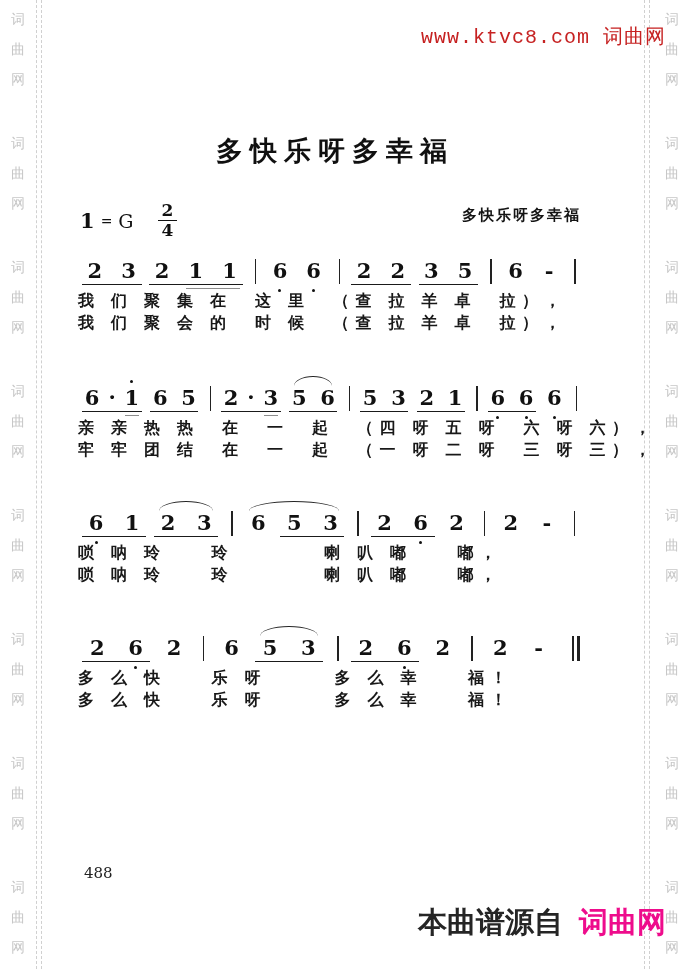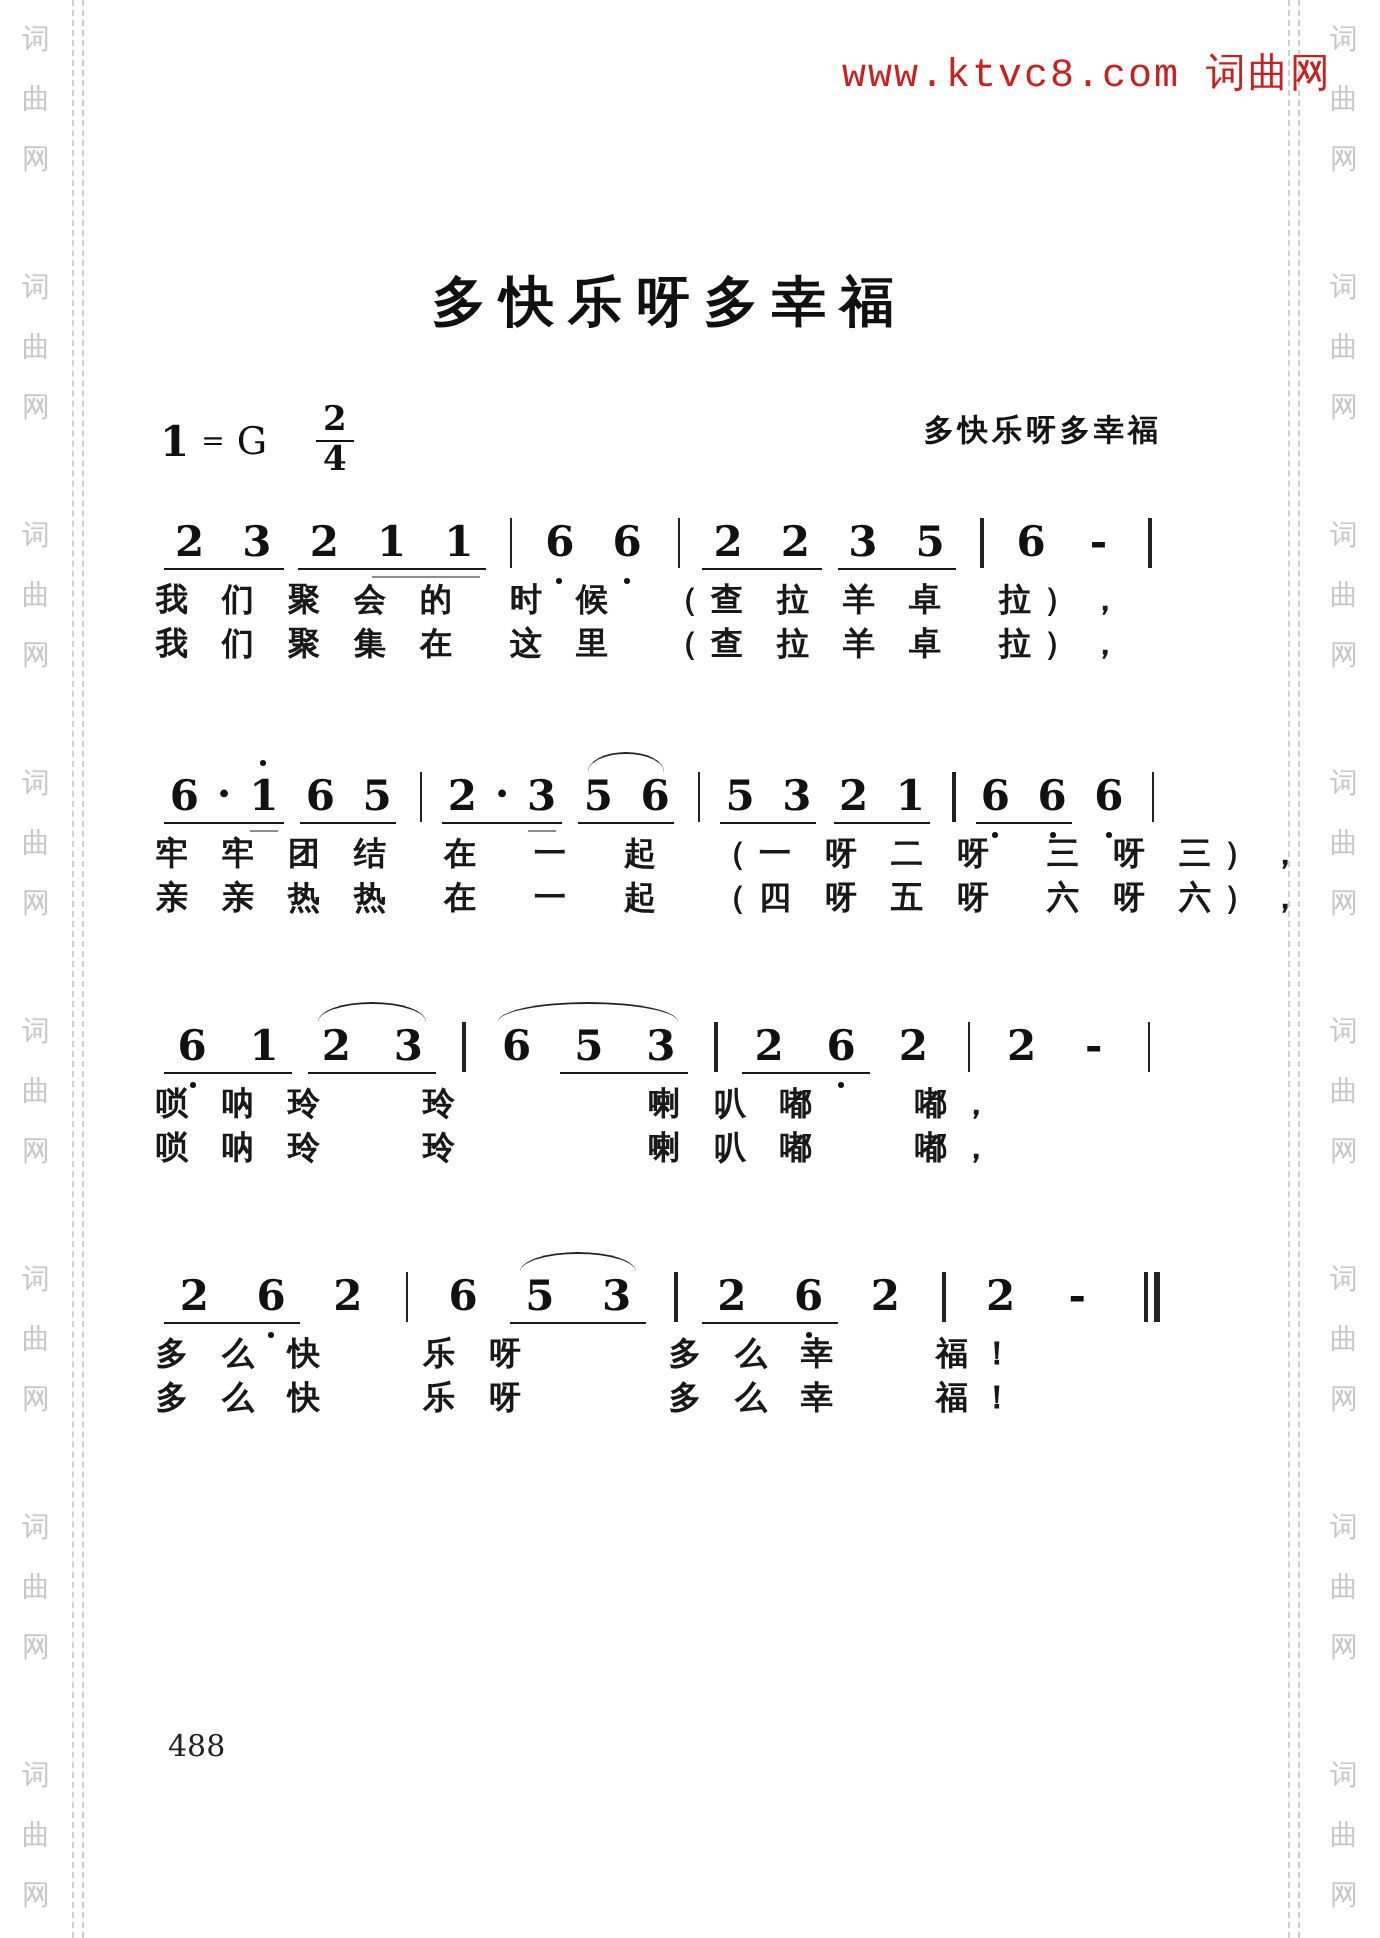--- a/index.html
+++ b/index.html
@@ -224,22 +224,22 @@
           <span class="barline" style="width: 16.8333px;"></span>
           <span class="note" style="width: 33.6667px;"><span>6</span></span>
           <span class="note" style="width: 33.6667px;"><span>-</span></span>
           <span class="barline" style="width: 16.8333px;"></span>
           <div class="beam" style="left: 4px; width: 60px; top: 25px;"></div>
           <div class="beam" style="left: 71px; width: 94px; top: 25px;"></div>
           <div class="beam" style="left: 273px; width: 60px; top: 25px;"></div>
           <div class="beam" style="left: 341px; width: 59px; top: 25px;"></div>
           <div class="beam beam2" style="left: 108px; width: 54px; top: 29px;"></div>
         </div>
+        <div class="lyric-row">我 们 聚 集 在　这 里　（查 拉 羊 卓　拉），</div>
         <div class="lyric-row">我 们 聚 会 的　时 候　（查 拉 羊 卓　拉），</div>
-        <div class="lyric-row">我 们 聚 集 在　这 里　（查 拉 羊 卓　拉），</div>
       </div>
       <div class="music-line" style="top: 386px;">
         <div class="notes-row">
           <span class="note" style="width: 28.3708px;"><span>6</span></span>
           <span class="augdot" style="width: 11.3483px;">·</span>
           <span class="note" style="width: 28.3708px;"><span>1</span><i class="odot high"></i></span>
           <span class="note" style="width: 28.3708px;"><span>6</span></span>
           <span class="note" style="width: 28.3708px;"><span>5</span></span>
           <span class="barline" style="width: 14.1854px;"></span>
           <span class="note" style="width: 28.3708px;"><span>2</span></span>
@@ -261,22 +261,22 @@
           <div class="beam" style="left: 72px; width: 48px; top: 25px;"></div>
           <div class="beam" style="left: 143px; width: 60px; top: 25px;"></div>
           <div class="beam" style="left: 211px; width: 48px; top: 25px;"></div>
           <div class="beam" style="left: 282px; width: 48px; top: 25px;"></div>
           <div class="beam" style="left: 339px; width: 48px; top: 25px;"></div>
           <div class="beam" style="left: 410px; width: 48px; top: 25px;"></div>
           <div class="beam beam2" style="left: 47px; width: 14px; top: 29px;"></div>
           <div class="beam beam2" style="left: 186px; width: 14px; top: 29px;"></div>
           <div class="slur" style="left: 216px; width: 38px; top: -10px;"></div>
         </div>
+        <div class="lyric-row">亲 亲 热 热　在　一　起　（四 呀 五 呀　六 呀 六），</div>
         <div class="lyric-row">牢 牢 团 结　在　一　起　（一 呀 二 呀　三 呀 三），</div>
-        <div class="lyric-row">亲 亲 热 热　在　一　起　（四 呀 五 呀　六 呀 六），</div>
       </div>
       <div class="music-line" style="top: 511px;">
         <div class="notes-row">
           <span class="note" style="width: 36.0714px;"><span>6</span><i class="odot low"></i></span>
           <span class="note" style="width: 36.0714px;"><span>1</span></span>
           <span class="note" style="width: 36.0714px;"><span>2</span></span>
           <span class="note" style="width: 36.0714px;"><span>3</span></span>
           <span class="barline" style="width: 18.0357px;"></span>
           <span class="note" style="width: 36.0714px;"><span>6</span></span>
           <span class="note" style="width: 36.0714px;"><span>5</span></span>
@@ -320,14 +320,18 @@
           <div class="beam" style="left: 177px; width: 68px; top: 25px;"></div>
           <div class="beam" style="left: 273px; width: 68px; top: 25px;"></div>
           <div class="slur" style="left: 182px; width: 58px; top: -10px;"></div>
         </div>
         <div class="lyric-row">多 么 快　　乐 呀　　　多 么 幸　　福！</div>
         <div class="lyric-row">多 么 快　　乐 呀　　　多 么 幸　　福！</div>
       </div>
     </div>
 
   <div class="page-number">488</div>
+  <div class="source-row">
+    <span class="source-prefix">本曲谱源自</span>
+    <span class="source-brand">词曲网</span>
+  </div>
 
 </div>
 
 </body></html>

